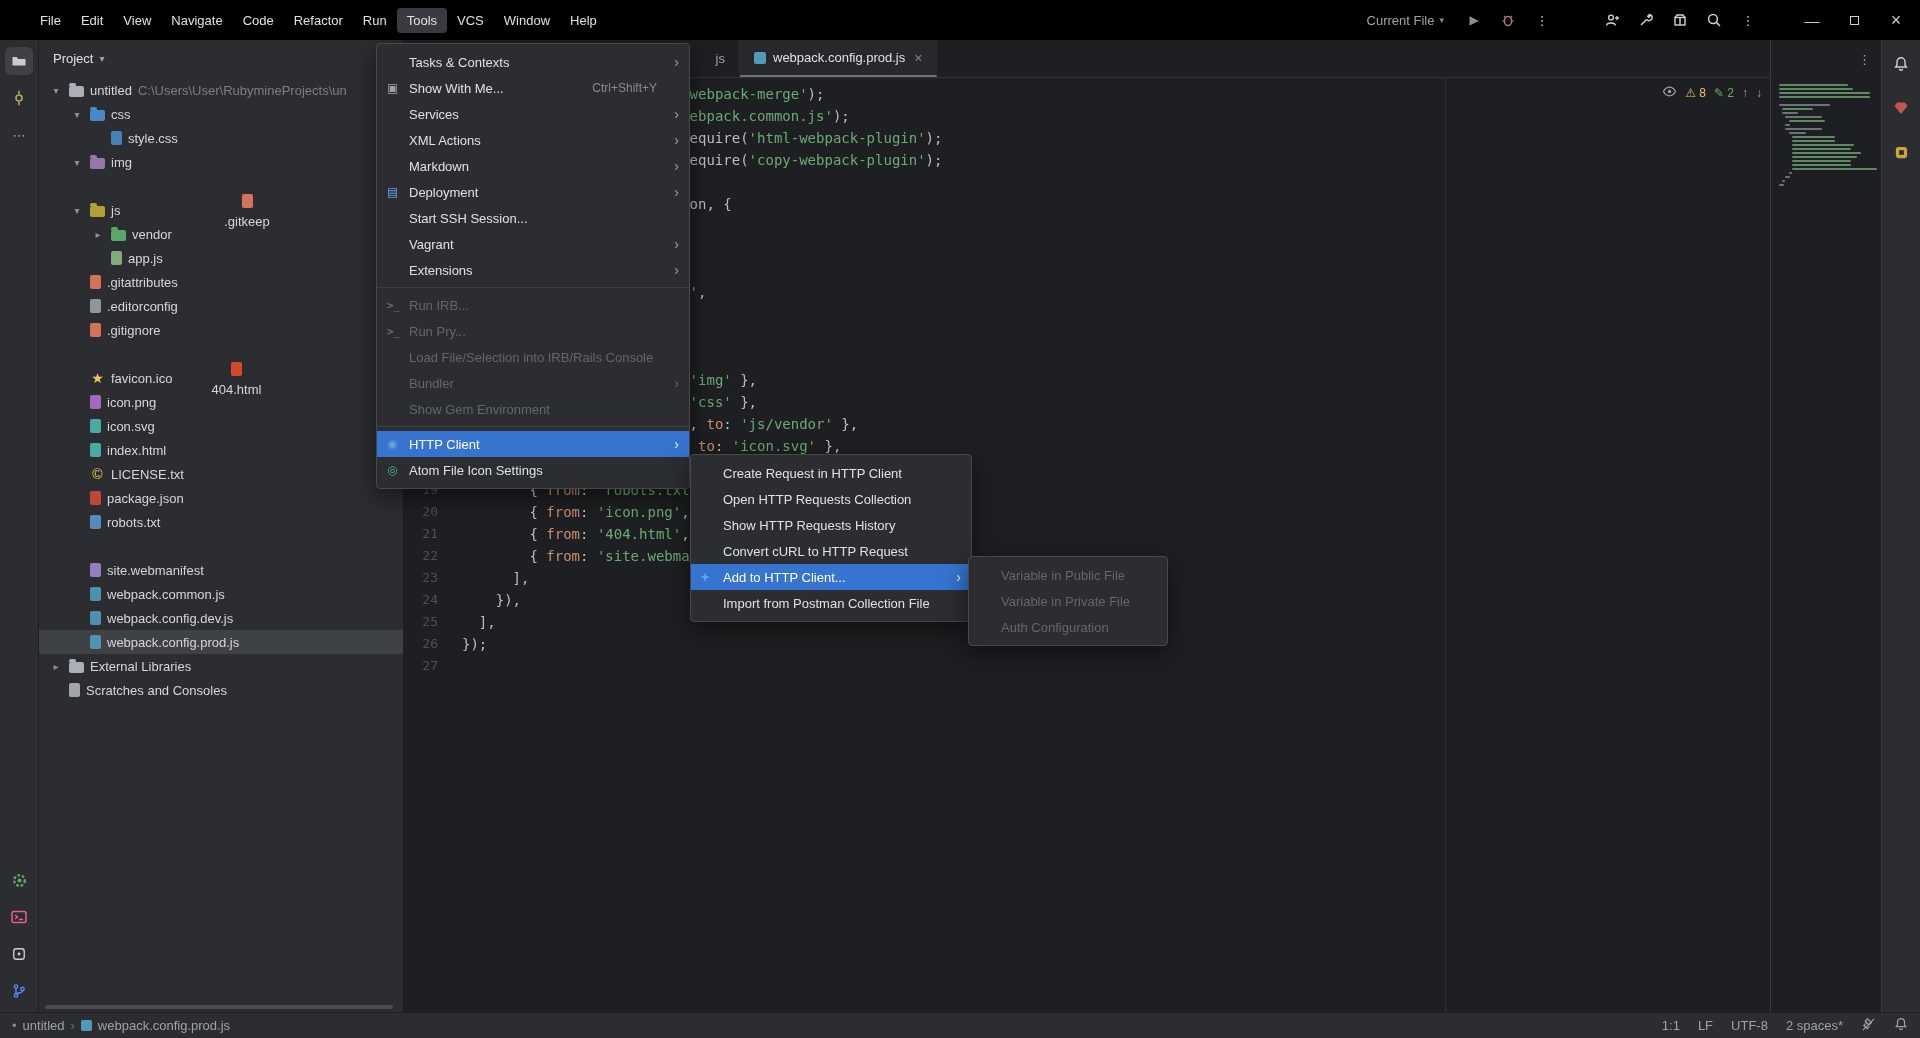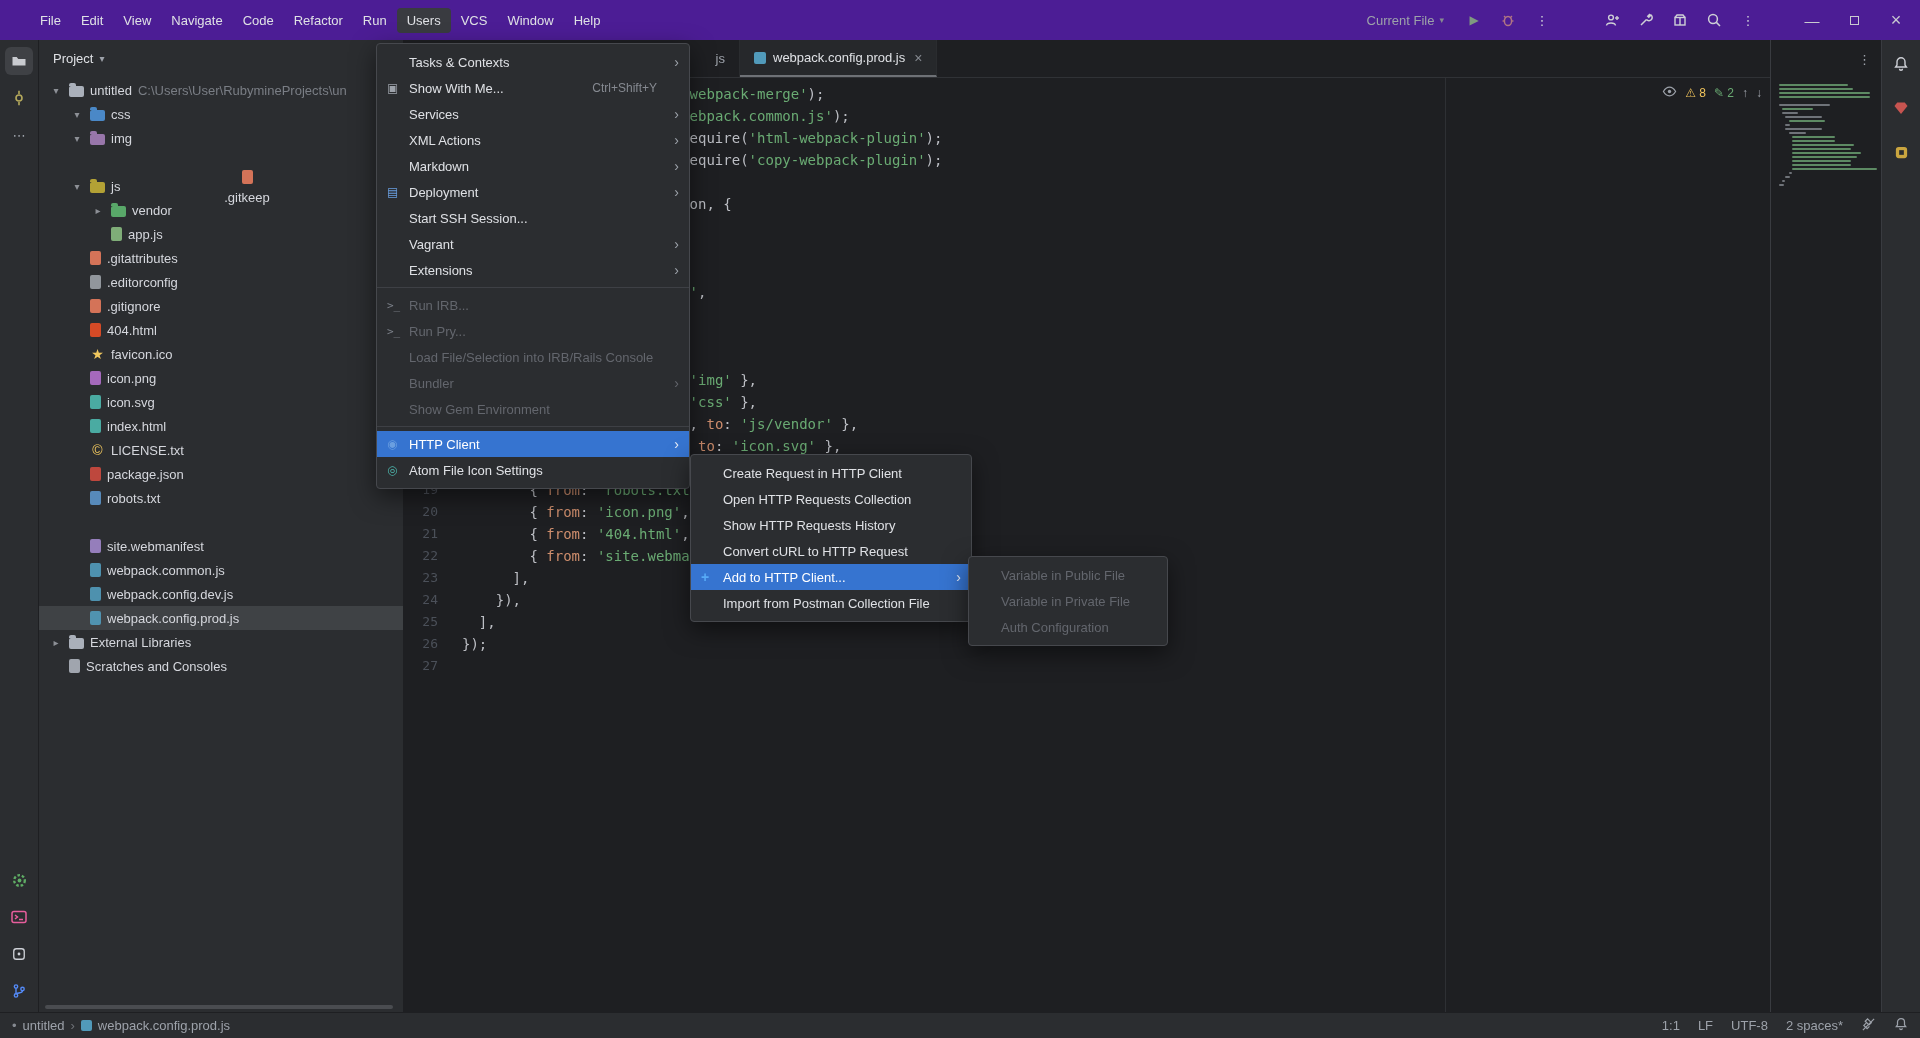--- a/index.html
+++ b/index.html
@@ -1,21 +1,21 @@
 <!DOCTYPE html>
 <html><head>
 <meta charset="utf-8">
 <style>
   *{margin:0;padding:0;box-sizing:border-box}
   html,body{width:1920px;height:1038px;overflow:hidden;background:#1e1f22;color:#dfe1e5;
     font-family:"Liberation Sans","DejaVu Sans",sans-serif;font-size:13px;-webkit-font-smoothing:antialiased}
   .app{position:relative;width:1920px;height:1038px;display:flex;flex-direction:column}
 
   
-  .menubar{height:40px;background:#4c1d95;display:flex;align-items:center;padding:0 10px 0 30px;flex:0 0 40px}
+  .menubar{height:40px;background:#000000;display:flex;align-items:center;padding:0 10px 0 30px;flex:0 0 40px}
   .mb-items{display:flex;align-items:center;height:100%}
   .menu-top-item{padding:5px 10px;border-radius:4px;color:#dfe1e5;cursor:default;white-space:nowrap}
   .menu-top-item.open{background:#393b40}
   .mb-right{margin-left:auto;display:flex;align-items:center;gap:14px}
   .runw{display:flex;align-items:center;gap:5px;color:#9da2aa;padding:3px 6px;border-radius:4px}
   .gicon{display:inline-flex;align-items:center;justify-content:center;width:20px;height:20px;color:#ced0d6}
   .wc{display:inline-flex;align-items:center;justify-content:center;width:28px;height:28px;color:#c9cbd0;font-size:15px}
   .wc .maxbox{width:9px;height:9px;border:1.4px solid #c9cbd0;display:inline-block}
   .dim{color:#868a91}
 
@@ -108,21 +108,21 @@
 
   <div class="menubar">
     <div class="mb-items">
         <div class="menu-top-item">File</div>
         <div class="menu-top-item">Edit</div>
         <div class="menu-top-item">View</div>
         <div class="menu-top-item">Navigate</div>
         <div class="menu-top-item">Code</div>
         <div class="menu-top-item">Refactor</div>
         <div class="menu-top-item">Run</div>
-        <div class="menu-top-item open">Users</div>
+        <div class="menu-top-item open">Tools</div>
         <div class="menu-top-item">VCS</div>
         <div class="menu-top-item">Window</div>
         <div class="menu-top-item">Help</div>
       </div>
     <div class="mb-right">
       <div class="runw">
         <span>Current File</span>
         <span class="dim" style="font-size:9px">▾</span>
       </div>
       <span class="gicon" style="color:#7f9a80;font-size:12px">▶</span>
@@ -225,20 +225,25 @@
             <span class="chevcell">▾</span>
             <span class="ticon folder" style="background: rgb(170, 176, 186);"></span>
             <span class="tlabel">untitled</span>
             <span class="textra">C:\Users\User\RubymineProjects\un</span>
           </div>
           <div class="trow" style="padding-left: 31px;">
             <span class="chevcell">▾</span>
             <span class="ticon folder" style="background: rgb(74, 136, 199);"></span>
             <span class="tlabel">css</span>
           </div>
+          <div class="trow" style="padding-left: 52px;">
+            <span class="chevcell"></span>
+            <span class="ticon file" style="background: rgb(74, 136, 199);"></span>
+            <span class="tlabel">style.css</span>
+          </div>
           <div class="trow" style="padding-left: 31px;">
             <span class="chevcell">▾</span>
             <span class="ticon folder" style="background: rgb(152, 118, 170);"></span>
             <span class="tlabel">img</span>
           </div>
           <div class="trow" style="padding-left: 52px; flex-direction: column;">
             <span class="chevcell"></span>
             <span class="ticon file" style="background: rgb(227, 121, 92);"></span>
             <span class="tlabel">.gitkeep</span>
           </div>
@@ -265,21 +270,21 @@
           <div class="trow" style="padding-left: 31px;">
             <span class="chevcell"></span>
             <span class="ticon file" style="background: rgb(154, 160, 166);"></span>
             <span class="tlabel">.editorconfig</span>
           </div>
           <div class="trow" style="padding-left: 31px;">
             <span class="chevcell"></span>
             <span class="ticon file" style="background: rgb(227, 121, 92);"></span>
             <span class="tlabel">.gitignore</span>
           </div>
-          <div class="trow" style="padding-left: 31px;">
+          <div class="trow" style="padding-left: 31px; flex-direction: column;">
             <span class="chevcell"></span>
             <span class="ticon file" style="background: rgb(228, 77, 38);"></span>
             <span class="tlabel">404.html</span>
           </div>
           <div class="trow" style="padding-left: 31px;">
             <span class="chevcell"></span>
             <span class="ticon glyph" style="color: rgb(240, 199, 94);">★</span>
             <span class="tlabel">favicon.ico</span>
           </div>
           <div class="trow" style="padding-left: 31px;">

